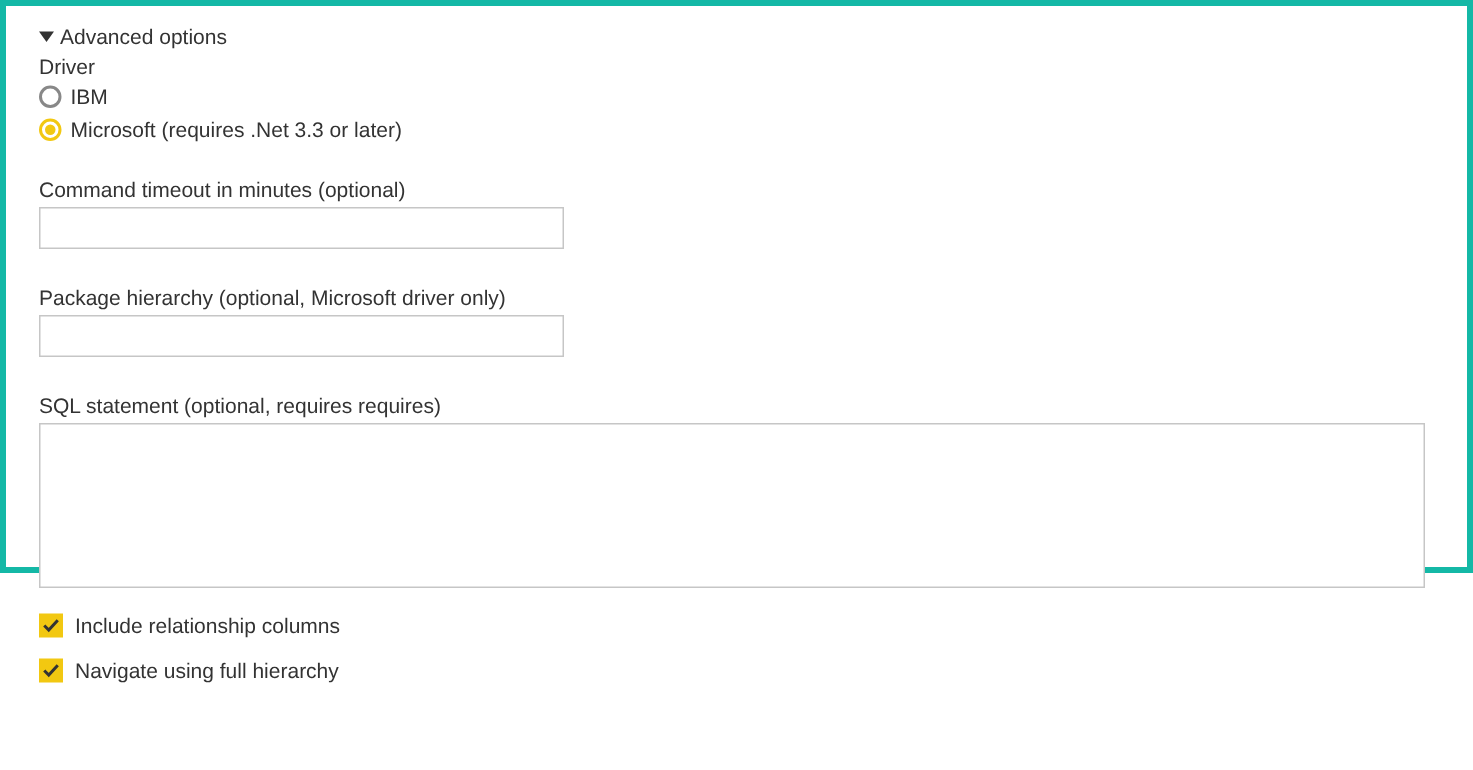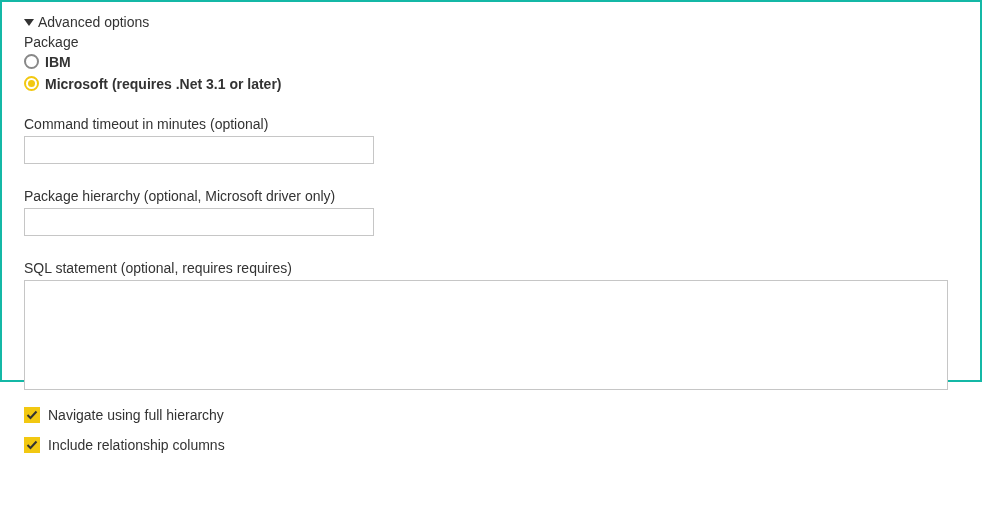--- a/index.html
+++ b/index.html
@@ -5,21 +5,21 @@
     * { box-sizing: border-box; margin: 0; padding: 0; }
     body {
       font-family: "Segoe UI", -apple-system, sans-serif;
       font-size: 14px;
       color: #333;
       background: #fff;
       width: 982px;
       height: 513px;
     }
     .panel {
-      border: 2px solid #14b8a6;
+      border: 4px solid #14b8a6;
       width: 982px;
       height: 382px;
       padding: 12px 22px;
     }
     .expander-header {
       display: flex;
       align-items: center;
       gap: 4px;
       cursor: pointer;
       margin-bottom: 4px;
@@ -31,24 +31,24 @@
       border-right: 5px solid transparent;
       border-top: 7px solid #333;
       display: inline-block;
     }
     .section-label {
       margin-top: 2px;
       margin-bottom: 2px;
     }
     .radio-row {
       display: flex;
+      align-items: center;
       gap: 6px;
       margin: 4px 0 6px 0;
       cursor: pointer;
-      font-weight: bold;
     }
     .radio-outer {
       width: 15px;
       height: 15px;
       border: 2px solid #888;
       border-radius: 50%;
       display: flex;
       align-items: center;
       justify-content: center;
       flex-shrink: 0;
@@ -107,54 +107,54 @@
 </head>
 <body>
 
 <div class="panel">
 
   <div class="expander-header">
     <span class="caret"></span>
     <span>Advanced options</span>
   </div>
 
-  <div class="section-label">Package</div>
+  <div class="section-label">Driver</div>
 
   <div class="radio-row">
     <span class="radio-outer"></span>
     <span>IBM</span>
   </div>
 
   <div class="radio-row">
     <span class="radio-outer selected">
       <span class="radio-inner"></span>
     </span>
-    <span>Microsoft (requires .Net 3.1 or later)</span>
+    <span>Microsoft (requires .Net 3.3 or later)</span>
   </div>
 
   <div class="field-label">Command timeout in minutes (optional)</div>
   <input type="text" class="text-input" value="" style="">
 
   <div class="field-label">Package hierarchy (optional, Microsoft driver only)</div>
   <input type="text" class="text-input" value="" style="">
 
   <div class="field-label">SQL statement (optional, requires requires)</div>
   <textarea class="textarea-input" style=""></textarea>
 
   <div class="check-row">
     <span class="checkbox">
       <svg viewBox="0 0 12 12">
           <path d="M1.5 6 L4.5 9 L10.5 2.5" stroke="#333" stroke-width="2" fill="none"></path>
         </svg>
     </span>
-    <span>Navigate using full hierarchy</span>
+    <span>Include relationship columns</span>
   </div>
 
   <div class="check-row">
     <span class="checkbox">
       <svg viewBox="0 0 12 12">
           <path d="M1.5 6 L4.5 9 L10.5 2.5" stroke="#333" stroke-width="2" fill="none"></path>
         </svg>
     </span>
-    <span>Include relationship columns</span>
+    <span>Navigate using full hierarchy</span>
   </div>
 
 </div>
 
 </body></html>

